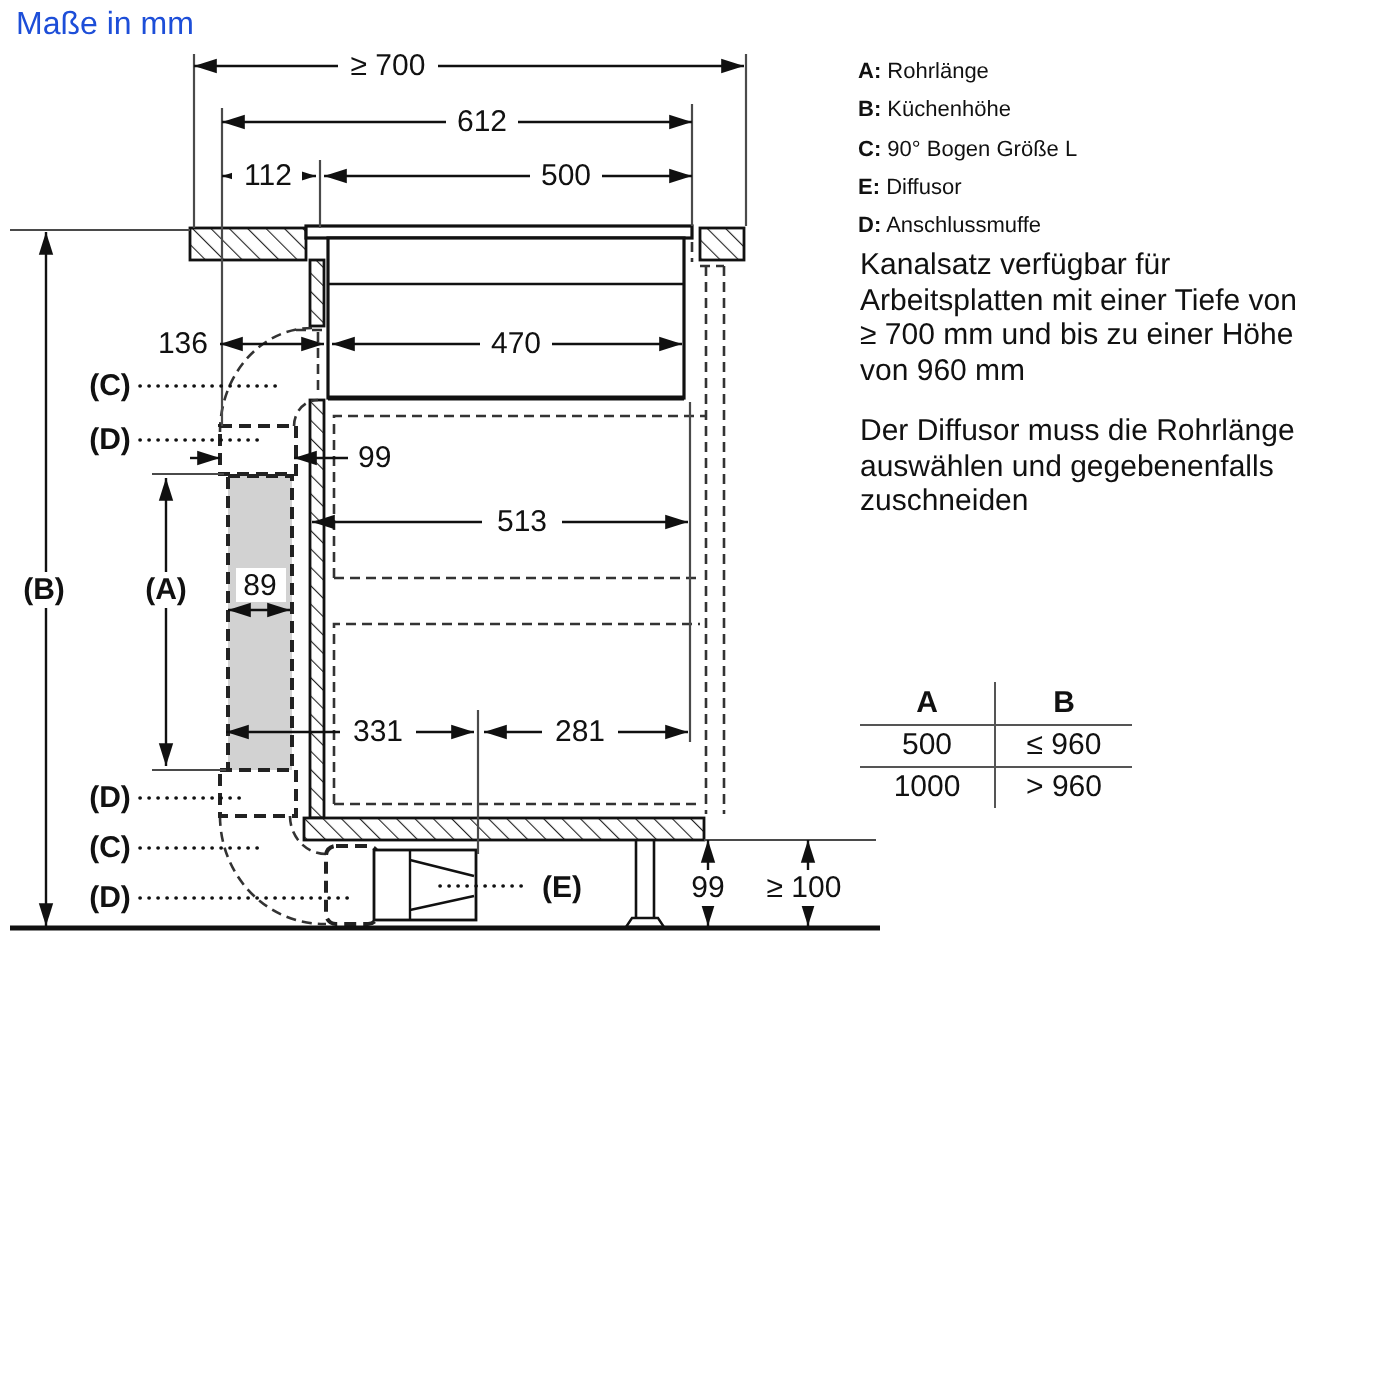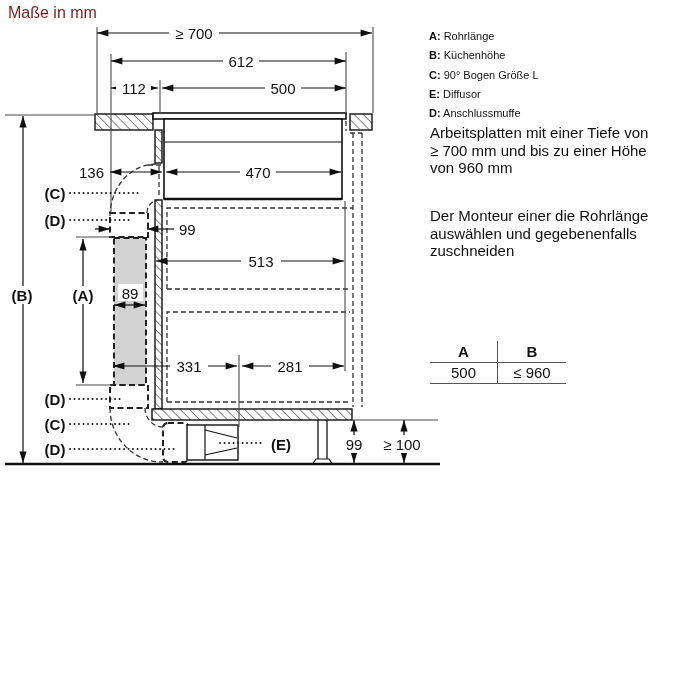--- a/index.html
+++ b/index.html
@@ -1,18 +1,18 @@
 <!DOCTYPE html>
 <html><head>
 <meta charset="utf-8">
 <style>
   html,body{margin:0;padding:0;background:#fff;}
   #stage{position:relative;width:700px;height:700px;background:#ffffff;overflow:hidden;
          font-family:"Liberation Sans",sans-serif;color:#111;}
-  #page-title{position:absolute;left:8px;top:4px;font-size:16px;color:#7f1d1d;}
+  #page-title{position:absolute;left:8px;top:4px;font-size:16px;color:#1d4ed8;}
   #diagram{position:absolute;left:0;top:0;}
   #rcol{position:absolute;left:429px;top:0;width:262px;}
   .legend{position:absolute;left:0;top:27px;font-size:11px;line-height:19.3px;white-space:nowrap;}
   .legend .k{font-weight:bold;}
   .para{position:absolute;left:1px;width:260px;font-size:15px;line-height:17.7px;}
   #para1{top:124px;}
   #para2{top:207px;}
   .tbl{position:absolute;left:430px;top:341px;font-size:15px;}
   .trow{display:flex;}
   .trow.hd{font-weight:bold;}
@@ -180,35 +180,40 @@
 
   <div id="rcol">
     <div class="legend">
       <div><span class="k">A:</span> <span>Rohrlänge</span></div>
       <div><span class="k">B:</span> <span>Küchenhöhe</span></div>
       <div><span class="k">C:</span> <span>90° Bogen Größe L</span></div>
       <div><span class="k">E:</span> <span>Diffusor</span></div>
       <div><span class="k">D:</span> <span>Anschlussmuffe</span></div>
     </div>
     <div class="para" id="para1">
+      <div>Kanalsatz verfügbar für</div>
       <div>Arbeitsplatten mit einer Tiefe von</div>
       <div>≥ 700 mm und bis zu einer Höhe</div>
       <div>von 960 mm</div>
     </div>
     <div class="para" id="para2">
-      <div>Der Monteur einer die Rohrlänge</div>
+      <div>Der Diffusor muss die Rohrlänge</div>
       <div>auswählen und gegebenenfalls</div>
       <div>zuschneiden</div>
     </div>
   </div>
 
   <div class="tbl">
     <div class="trow hd">
       <div class="tc ca">A</div>
       <div class="tc cb">B</div>
     </div>
     <div class="trow r1">
       <div class="tc ca">500</div>
       <div class="tc cb">≤ 960</div>
     </div>
+    <div class="trow r2">
+      <div class="tc ca">1000</div>
+      <div class="tc cb">&gt; 960</div>
+    </div>
   </div>
 
 </div>
 
 </body></html>

